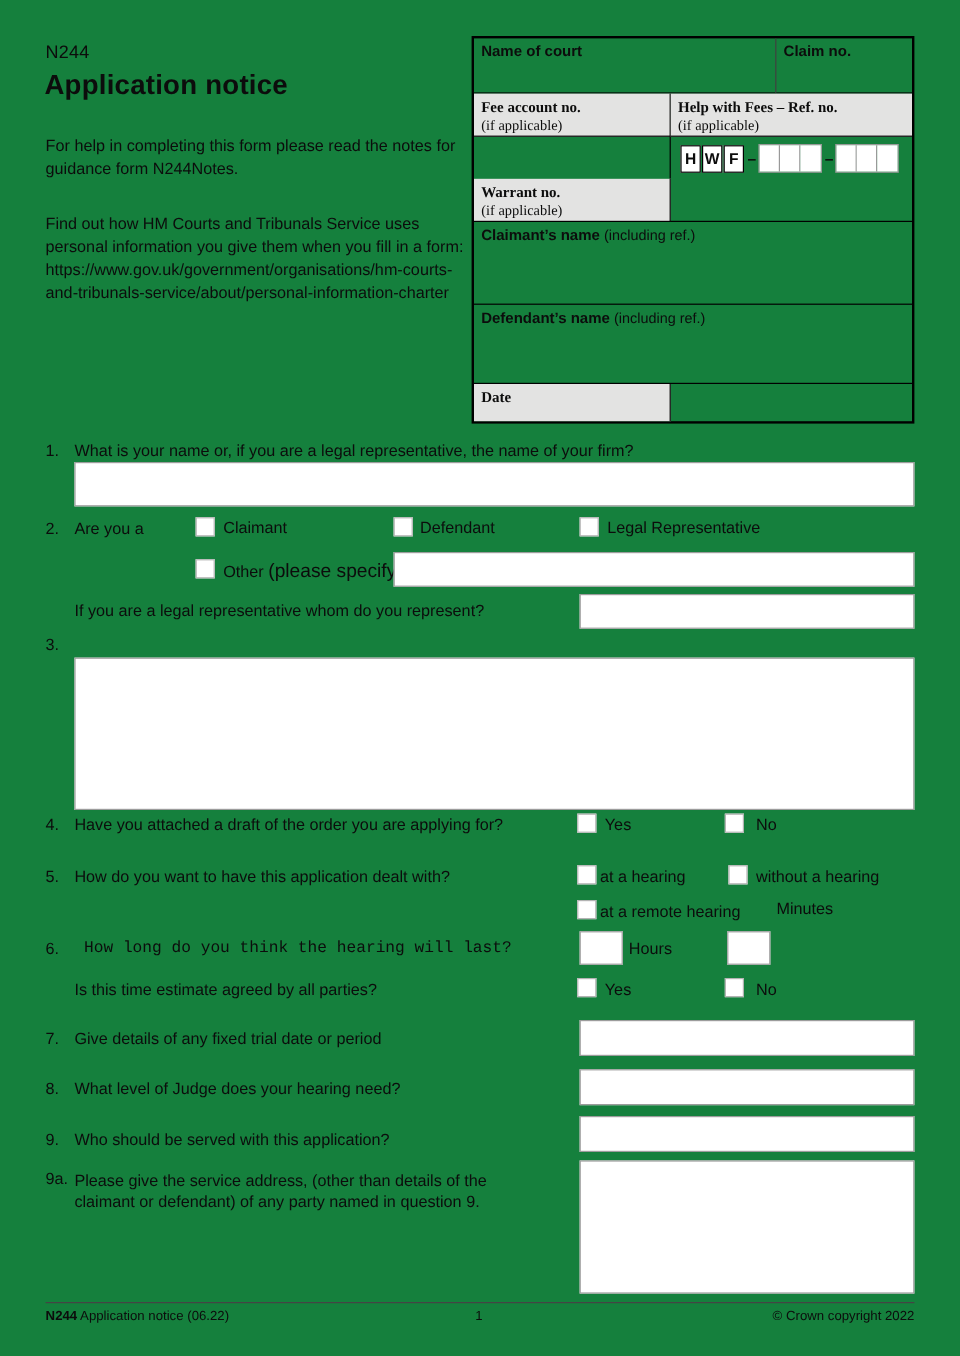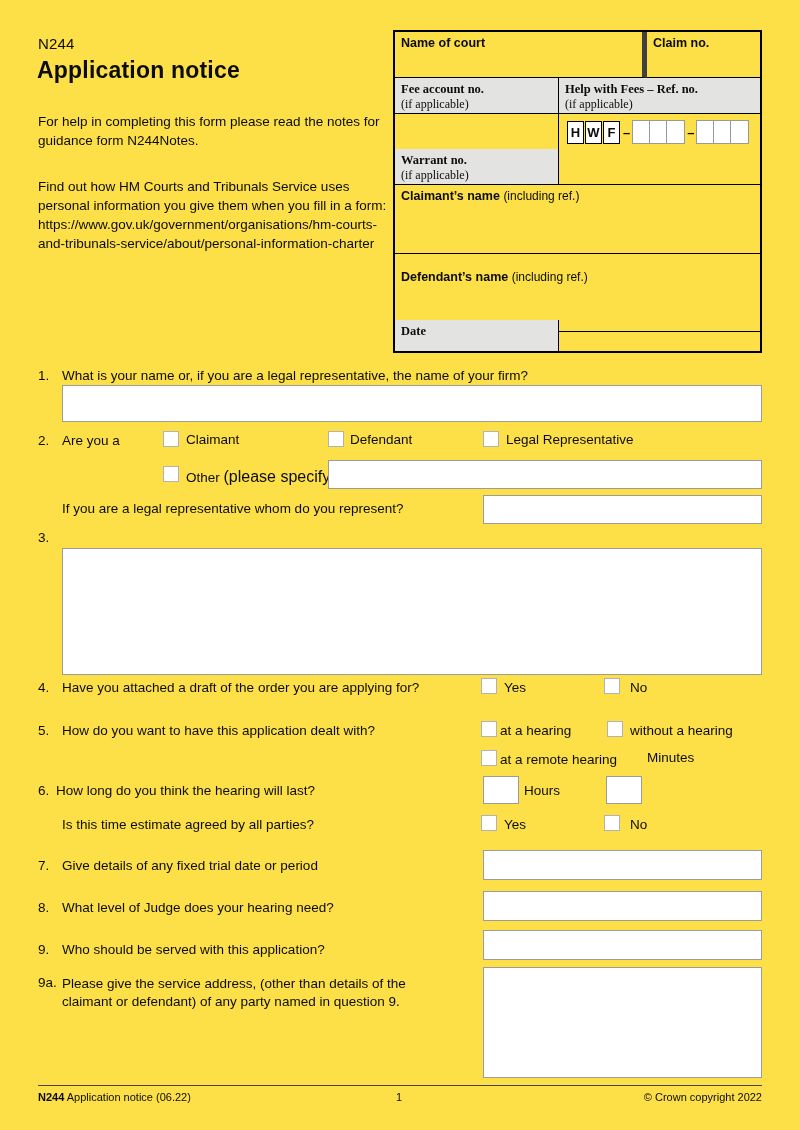--- a/index.html
+++ b/index.html
@@ -1,36 +1,36 @@
 <!DOCTYPE html>
 <html><head>
 <meta charset="utf-8">
 <style>
   * { margin:0; padding:0; box-sizing:border-box; }
   html,body { background:#fff; }
   .page {
-    position:relative; width:800px; height:1130px; background:#fde047;
+    position:relative; width:800px; height:1130px; background:#15803d;
     font-family:"Liberation Sans", sans-serif; color:#0c0c0c; overflow:hidden;
   }
   .abs { position:absolute; }
 
   
   .form-code { font-size:15px; letter-spacing:.2px; }
   .form-title { font-size:23px; font-weight:bold; letter-spacing:.2px; }
   .intro { font-size:13.5px; line-height:19px; width:350px; }
 
   
   .ct { left:393px; top:30px; width:369px; height:323px; border:2px solid #000; }
   .ct .cell { position:absolute; font-size:12.5px; }
   .ct .lbl { font-weight:bold; padding:4px 0 0 6px; font-size:12.5px; }
   .ct .note { font-weight:normal; font-size:12px; }
   .ct .shade { background:#e3e3e2;font-family:Liberation Serif, serif; }
   .bb { border-bottom:1px solid #000; }
   .br { border-right:1px solid #000; }
-  .br-light { border-right:5px solid #404040; }
+  .br-light { border-right:1px solid #404040; }
 
   .hwf-row { position:absolute; left:172px; top:88px; display:flex; align-items:center; }
   .hwf-letter {
     width:17px; height:23px; border:1.5px solid #000; margin-right:1px;
     display:flex; align-items:center; justify-content:center;
     font-weight:bold; font-size:13px; background:#fff;
   }
   .hwf-dash { font-weight:bold; margin:0 2px; font-size:13px; }
   .hwf-group { display:flex; border:1px solid #999; }
   .hwf-cell { width:17px; height:22px; border-right:1px solid #999; background:#fff; }
@@ -109,21 +109,21 @@
       <div class="lbl"><span>Warrant no.</span><br>
         <span class="note">(if applicable)</span></div>
     </div>
     <div class="cell bb" style="left:164px; top:117px; width:201px; height:36px;"></div>
 
     <div class="cell bb" style="left:0; top:153px; width:365px; height:69px;">
       <div class="lbl"><span>Claimant’s name</span>
         <span class="note">(including ref.)</span></div>
     </div>
 
-    <div class="cell bb" style="left:0; top:222px; width:365px; height:66px;margin-top:12px;">
+    <div class="cell bb" style="left:0; top:222px; width:365px; height:66px;">
       <div class="lbl"><span>Defendant’s name</span>
         <span class="note">(including ref.)</span></div>
     </div>
 
     <div class="cell br shade" style="left:0; top:288px; width:164px; height:31px;">
       <div class="lbl">Date</div>
     </div>
     <div class="cell" style="left:164px; top:288px; width:201px; height:31px;"></div>
   </div>
 
@@ -160,21 +160,21 @@
   <span class="abs qnum" style="left:38px; top:723px;">5.</span>
   <span class="abs qtext" style="left:62px; top:723px;">How do you want to have this application dealt with?</span>
   <span class="cb" style="left:481px; top:721px;"></span>
   <span class="cb-label" style="left:500px; top:723px;">at a hearing</span>
   <span class="cb" style="left:607px; top:721px;"></span>
   <span class="cb-label" style="left:630px; top:723px;">without a hearing</span>
   <span class="cb" style="left:481px; top:750px;"></span>
   <span class="cb-label" style="left:500px; top:752px;">at a remote hearing</span>
 
   <span class="abs qnum" style="left:38px; top:783px;">6.</span>
-  <span class="abs qtext" style="left:56px; top:783px;">How long do you think the hearing will last?</span>
+  <span class="abs qtext" style="left:70px; top:783px;font-family:Liberation Mono, monospace;">How long do you think the hearing will last?</span>
   <input class="numbox" style="left: 483px; top: 776px;">
   <span class="cb-label" style="left:524px; top:783px;">Hours</span>
   <input class="numbox" style="left: 606px; top: 776px;">
   <span class="cb-label" style="left:647px; top:750px;">Minutes</span>
 
   <span class="abs qtext" style="left:62px; top:817px;">Is this time estimate agreed by all parties?</span>
   <span class="cb" style="left:481px; top:815px;"></span>
   <span class="cb-label" style="left:504px; top:817px;">Yes</span>
   <span class="cb" style="left:604px; top:815px;"></span>
   <span class="cb-label" style="left:630px; top:817px;">No</span>

